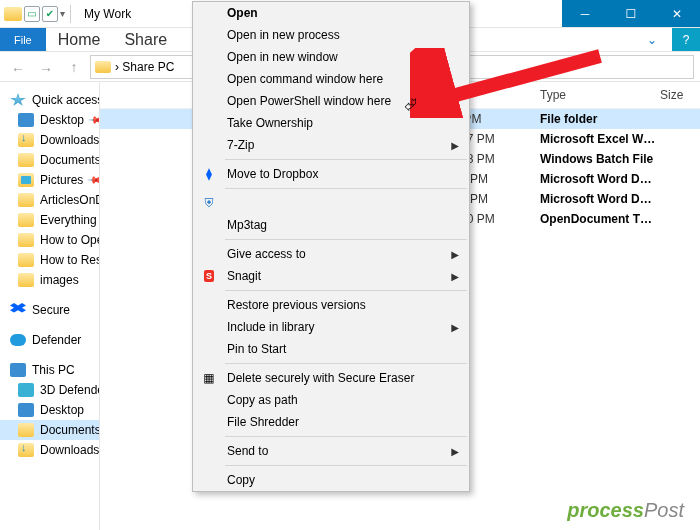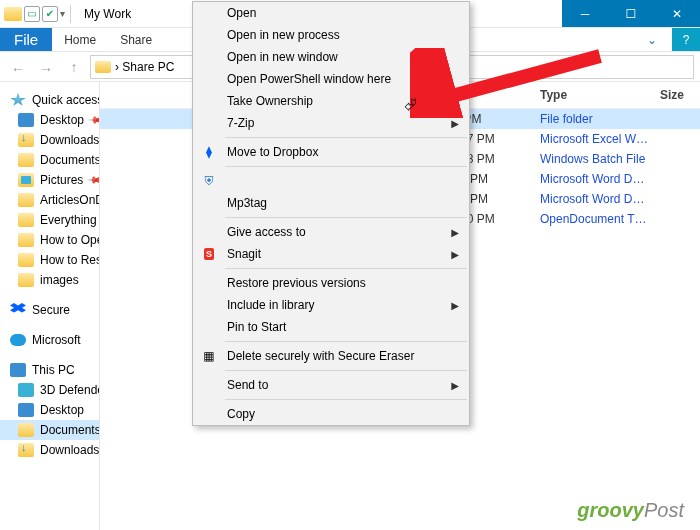--- a/index.html
+++ b/index.html
@@ -11,22 +11,22 @@
   .qat .folder-ico { width: 18px; height: 14px; background: linear-gradient(#ffe9a6,#f7c646); border-radius: 2px; }
   .qat .sq { width: 16px; height: 16px; border: 1px solid #9aa3ac; border-radius: 2px; display: flex; align-items: center; justify-content: center; font-size: 10px; color: #19a15f; }
   .qat .sep { width: 1px; height: 18px; background: #d0d0d0; margin: 0 3px; }
   .titlebar .title { flex: 1; text-align: left; padding-left: 6px; font-size: 12px; }
   .winbtns { display: flex; height: 100%; }
   .winbtns div { width: 46px; display: flex; align-items: center; justify-content: center; color: #fff; background: #0078b6; }
   .winbtns .close { background: #0078b6; }
 
   
   .ribbon { height: 24px; display: flex; align-items: stretch; background: #fff; border-bottom: 1px solid #e5e5e5; }
-  .ribbon .file { background: #1979ca; color: #fff; padding: 0 14px; display: flex; align-items: center; font-size: 15px; }
-  .ribbon .tab { padding: 0 12px; display: flex; align-items: center; font-size: 12px; color: #333; }
+  .ribbon .file { background: #1979ca; color: #fff; padding: 0 14px; display: flex; align-items: center; font-size: 11px; }
+  .ribbon .tab { padding: 0 12px; display: flex; align-items: center; font-size: 16px; color: #333; }
   .ribbon .spacer { flex: 1; }
   .ribbon .chev { width: 40px; display: flex; align-items: center; justify-content: center; color: #1979ca; }
   .ribbon .help { width: 28px; display: flex; align-items: center; justify-content: center; color: #1979ca; background: #0ea0c6; color:#fff; }
 
   
   .navrow { height: 30px; display: flex; align-items: center; padding: 2px 6px; gap: 4px; border-bottom: 1px solid #e5e5e5; background:#fff;}
   .navrow .arrow { width: 24px; height: 22px; display:flex; align-items:center; justify-content:center; color:#9b9b9b; font-size:14px;}
   .crumb { flex: 1; height: 24px; border: 1px solid #cfcfcf; display: flex; align-items: center; padding: 0 4px; font-size: 12px; }
   .crumb .fico { width: 16px; height: 12px; background: linear-gradient(#ffe9a6,#f7c646); border-radius: 2px; margin-right: 4px; }
 
@@ -46,34 +46,34 @@
   .ico.doc { background: linear-gradient(#ffe9a6,#f7c646); }
   .ico.pic { background: linear-gradient(#ffe9a6,#f7c646); position:relative;}
   .ico.pic::after{content:"";position:absolute;inset:3px;background:#3bb1de;border-radius:1px;}
   .ico.dbx { background:#0061fe; clip-path: polygon(25% 0,50% 17%,75% 0,100% 17%,75% 34%,100% 51%,75% 68%,50% 51%,25% 68%,0 51%,25% 34%,0 17%); }
   .ico.od { width:16px;height:12px;background:#1f9bde;border-radius:6px;}
   .ico.pc { background:#3a8dd0; border-radius:2px; }
   .ico.obj3d { background:#38b1d4; }
 
   .content { flex: 1; position: relative; }
   .cols { display: flex; font-size: 12px; color: #444; padding: 6px 0 6px 8px; border-bottom: 1px solid #f0f0f0;}
-  .cols div { padding-right: 16px; font-weight: bold; }
+  .cols div { padding-right: 16px; }
   .cols .c-mod{ width:120px;} .cols .c-type{width:120px;} .cols .c-size{width:40px;}
 
   .rows .row { display: flex; padding: 3px 0 3px 8px; font-size: 12px; align-items: center; }
-  .rows .row .dt { width: 120px; color:#333;} .rows .row .ty{width:120px;color:#1d4ed8;}
+  .rows .row .dt { width: 120px; color:#333;} .rows .row .ty{width:120px;color:#000000;font-weight:bold;}
   .rows .row.sel { background: #cde8ff; }
 
   
   .ctx { position: absolute; left: 192px; top: 1px; width: 278px; background: #f2f2f2; border: 1px solid #bdbdbd; box-shadow: 3px 3px 6px rgba(0,0,0,.25); z-index: 10; }
   .ctx .mi { display: flex; align-items: center; height: 22px; padding: 0 28px 0 34px; position: relative; font-size: 12px; }
   .ctx .mi .mico { position: absolute; left: 8px; width: 16px; height: 16px; display:flex; align-items:center; justify-content:center; }
   .ctx .mi .arrow { position: absolute; right: 10px; font-size: 10px; color:#333;}
   .ctx hr { border: none; border-top: 1px solid #d5d5d5; margin: 3px 2px 3px 32px; }
-  .ctx .bold { font-weight: 400; }
+  .ctx .bold { font-weight: 700; }
   .cursor { position: absolute; left: 404px; top: 96px; font-size: 16px; z-index: 20; }
 
   
   .redarrow { position: absolute; left: 410px; top: 48px; z-index: 15; }
 
   
   .wm { position: absolute; right: 16px; bottom: 8px; font-size: 20px; color: #888; font-style: italic; font-family: Georgia, serif; z-index: 30; }
   .wm b { color:#6fae3e; font-style: italic; font-weight: bold;}
 </style>
 </head>
@@ -162,21 +162,21 @@
       </div>
 
     <div style="height:10px"></div>
     <div class="item top">
         <span class="ico dbx"></span>
         <span>Secure</span>
       </div>
     <div style="height:10px"></div>
     <div class="item top">
         <span class="ico od"></span>
-        <span>Microsoft</span>
+        <span>Defender</span>
       </div>
     <div style="height:10px"></div>
     <div class="item top">
         <span class="ico pc"></span>
         <span>This PC</span>
       </div>
     <div class="item">
         <span class="ico obj3d"></span>
         <span>3D Defender</span>
       </div>
@@ -233,20 +233,23 @@
     <div class="mi bold">
       <span>Open</span>
     </div>
     <div class="mi">
       <span>Open in new process</span>
     </div>
     <div class="mi">
       <span>Open in new window</span>
     </div>
     <div class="mi">
+      <span>Open command window here</span>
+    </div>
+    <div class="mi">
       <span>Open PowerShell window here</span>
     </div>
     <div class="mi">
       <span>Take Ownership</span>
     </div>
     <div class="mi">
       <span>7-Zip</span>
       <span class="arrow">▶</span>
     </div>
     <hr>
@@ -287,20 +290,26 @@
     </div>
     <div class="mi">
       <span>Pin to Start</span>
     </div>
     <hr>
     <div class="mi">
       <span class="mico">
         <span>▦</span>
       </span>
       <span>Delete securely with Secure Eraser</span>
+    </div>
+    <div class="mi">
+      <span>Copy as path</span>
+    </div>
+    <div class="mi">
+      <span>File Shredder</span>
     </div>
     <hr>
     <div class="mi">
       <span>Send to</span>
       <span class="arrow">▶</span>
     </div>
     <hr>
     <div class="mi">
       <span>Copy</span>
     </div>
@@ -310,13 +319,13 @@
 
 <svg class="redarrow" width="200" height="70">
   <defs>
       <marker id="ah" markerWidth="10" markerHeight="10" refX="2" refY="5" orient="auto">
         <path d="M0,0 L10,5 L0,10 Z" fill="#ee1c25"></path>
       </marker>
     </defs>
   <line x1="190" y1="8" x2="20" y2="54" stroke="#ee1c25" stroke-width="14" marker-end="url(#ah)"></line>
 </svg>
 
-<div class="wm"><b>groovy</b><span>Post</span></div>
+<div class="wm"><b>process</b><span>Post</span></div>
 
 </body></html>

